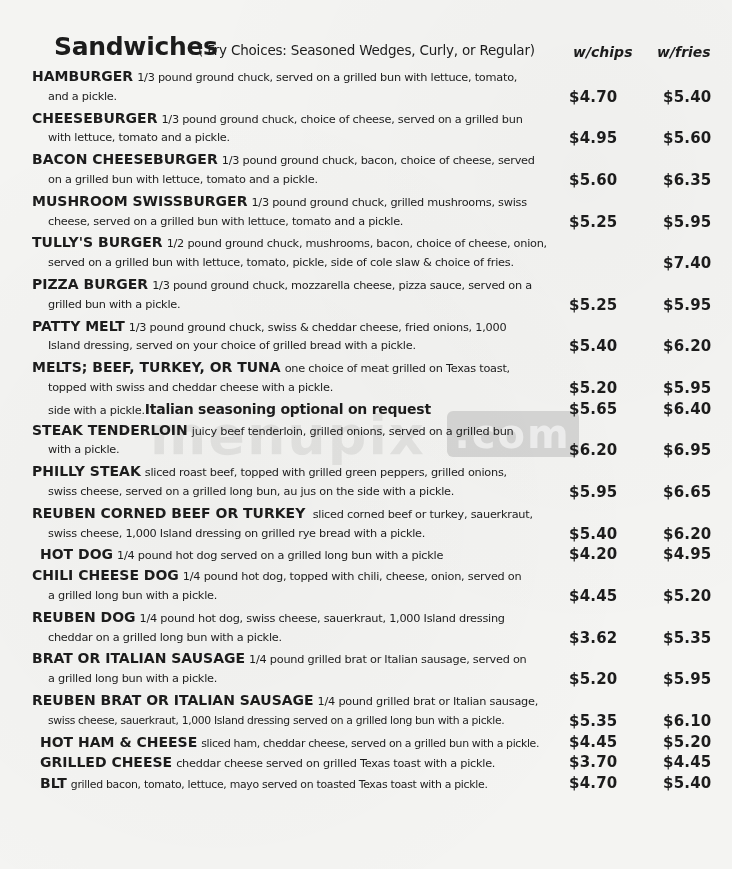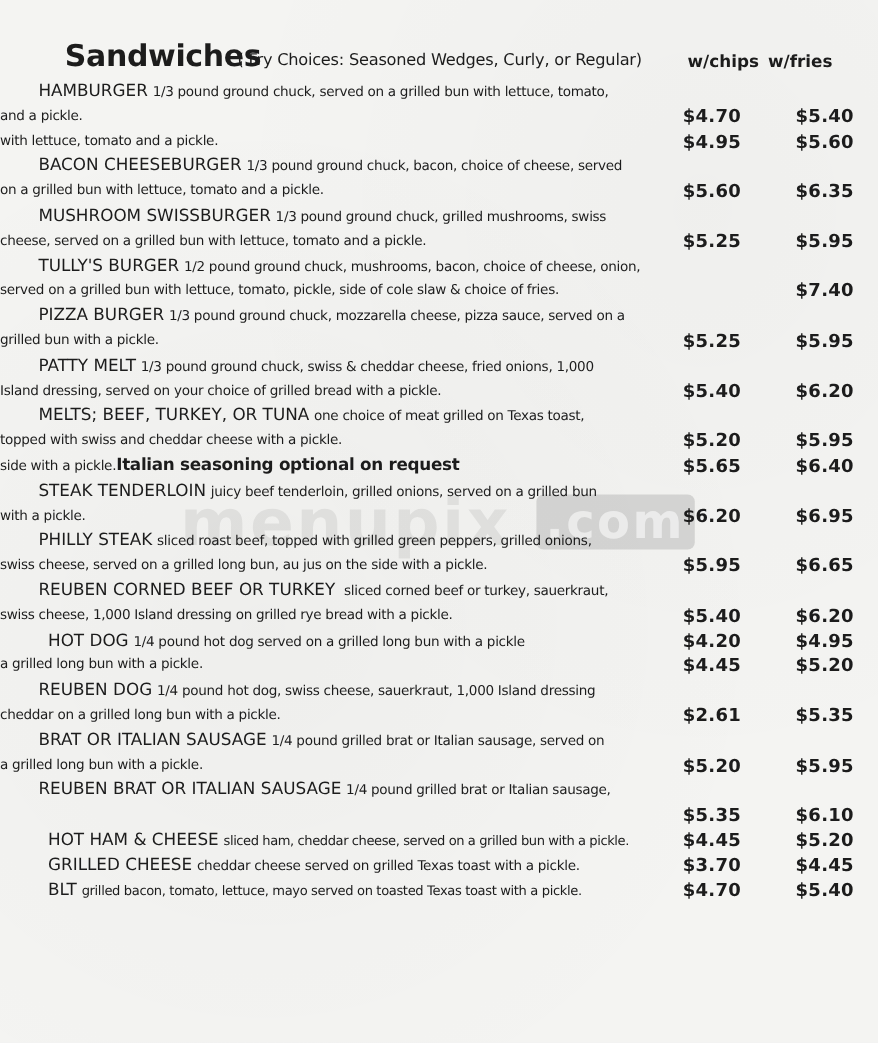--- a/index.html
+++ b/index.html
@@ -32,34 +32,34 @@
   }
   .title {
     position: absolute; left: 54px; top: 0px;
     font-size: 25px; font-weight: bold; letter-spacing: -0.3px; text-align: center;
   }
   .subtitle {
     position: absolute; left: 198px; top: 10px;
     font-size: 13.5px; letter-spacing: -0.2px;
   }
   .col-head {
-    position: absolute; top: 12px; font-size: 14px; font-weight: bold;
+    position: absolute; top: 12px; font-size: 14px; font-weight: bold; font-style: italic;
   }
   .col-chips { left: 573px; }
-  .col-fries { left: 640px; }
+  .col-fries { left: 657px; }
 
   .items { position: absolute; left: 0; top: 66px; width: 732px; }
   .item { position: relative; width: 732px; }
   .line {
     position: relative; height: 20.8px; line-height: 20.8px;
     white-space: nowrap; font-size: 11.3px; letter-spacing: -0.25px;
   }
   .line1 { padding-left: 32px; }
-  .line2 { }
-  .name { font-weight: normal; font-size: 14px; letter-spacing: 0; margin-right: 4px; }
+  .line2 { padding-left: 48px; }
+  .name { font-weight: bold; font-size: 14px; letter-spacing: 0; margin-right: 4px; }
   .note { font-weight: bold; font-size: 14px; }
   .price {
     position: absolute; top: 0; font-size: 15px; font-weight: bold; letter-spacing: 0.2px;
   }
   .p-chips { left: 569px; }
   .p-fries { left: 663px; }
   .single .line { height: 20.8px; padding-left: 40px; }
 </style>
 </head>
 <body>
@@ -81,20 +81,21 @@
 <div class="items">
 
   <div class="item">
     <div class="line line1"><span class="name">HAMBURGER</span><span>1/3 pound ground chuck, served on a grilled bun with lettuce, tomato,</span></div>
     <div class="line line2"><span>and a pickle.</span>
       <span class="price p-chips">$4.70</span>
       <span class="price p-fries">$5.40</span></div>
   </div>
 
   <div class="item">
+    <div class="line line1"><span class="name">CHEESEBURGER</span><span>1/3 pound ground chuck, choice of cheese, served on a grilled bun</span></div>
     <div class="line line2"><span>with lettuce, tomato and a pickle.</span>
       <span class="price p-chips">$4.95</span>
       <span class="price p-fries">$5.60</span></div>
   </div>
 
   <div class="item">
     <div class="line line1"><span class="name">BACON CHEESEBURGER</span><span>1/3 pound ground chuck, bacon, choice of cheese, served</span></div>
     <div class="line line2"><span>on a grilled bun with lettuce, tomato and a pickle.</span>
       <span class="price p-chips">$5.60</span>
       <span class="price p-fries">$6.35</span></div>
@@ -162,42 +163,43 @@
       <span class="price p-fries">$6.20</span></div>
   </div>
 
   <div class="item single">
     <div class="line line1"><span class="name">HOT DOG</span><span>1/4 pound hot dog served on a grilled long bun with a pickle</span>
       <span class="price p-chips">$4.20</span>
       <span class="price p-fries">$4.95</span></div>
   </div>
 
   <div class="item">
+    <div class="line line1"><span class="name">CHILI CHEESE DOG</span><span>1/4 pound hot dog, topped with chili, cheese, onion, served on</span></div>
     <div class="line line2"><span>a grilled long bun with a pickle.</span>
       <span class="price p-chips">$4.45</span>
       <span class="price p-fries">$5.20</span></div>
   </div>
 
   <div class="item">
     <div class="line line1"><span class="name">REUBEN DOG</span><span>1/4 pound hot dog, swiss cheese, sauerkraut, 1,000 Island dressing</span></div>
     <div class="line line2"><span>cheddar on a grilled long bun with a pickle.</span>
-      <span class="price p-chips">$2.61</span>
+      <span class="price p-chips">$3.62</span>
       <span class="price p-fries">$5.35</span></div>
   </div>
 
   <div class="item">
     <div class="line line1"><span class="name">BRAT OR ITALIAN SAUSAGE</span><span>1/4 pound grilled brat or Italian sausage, served on</span></div>
     <div class="line line2"><span>a grilled long bun with a pickle.</span>
       <span class="price p-chips">$5.20</span>
       <span class="price p-fries">$5.95</span></div>
   </div>
 
   <div class="item">
     <div class="line line1"><span class="name">REUBEN BRAT OR ITALIAN SAUSAGE</span><span>1/4 pound grilled brat or Italian sausage,</span></div>
-    <div class="line line2">
+    <div class="line line2"><span style="font-size:10.8px;letter-spacing:-0.35px;">swiss cheese, sauerkraut, 1,000 Island dressing served on a grilled long bun with a pickle.</span>
       <span class="price p-chips">$5.35</span>
       <span class="price p-fries">$6.10</span></div>
   </div>
 
   <div class="item single">
     <div class="line line1"><span class="name">HOT HAM &amp; CHEESE</span><span style="font-size:10.9px;letter-spacing:-0.35px;">sliced ham, cheddar cheese, served on a grilled bun with a pickle.</span>
       <span class="price p-chips">$4.45</span>
       <span class="price p-fries">$5.20</span></div>
   </div>
 

